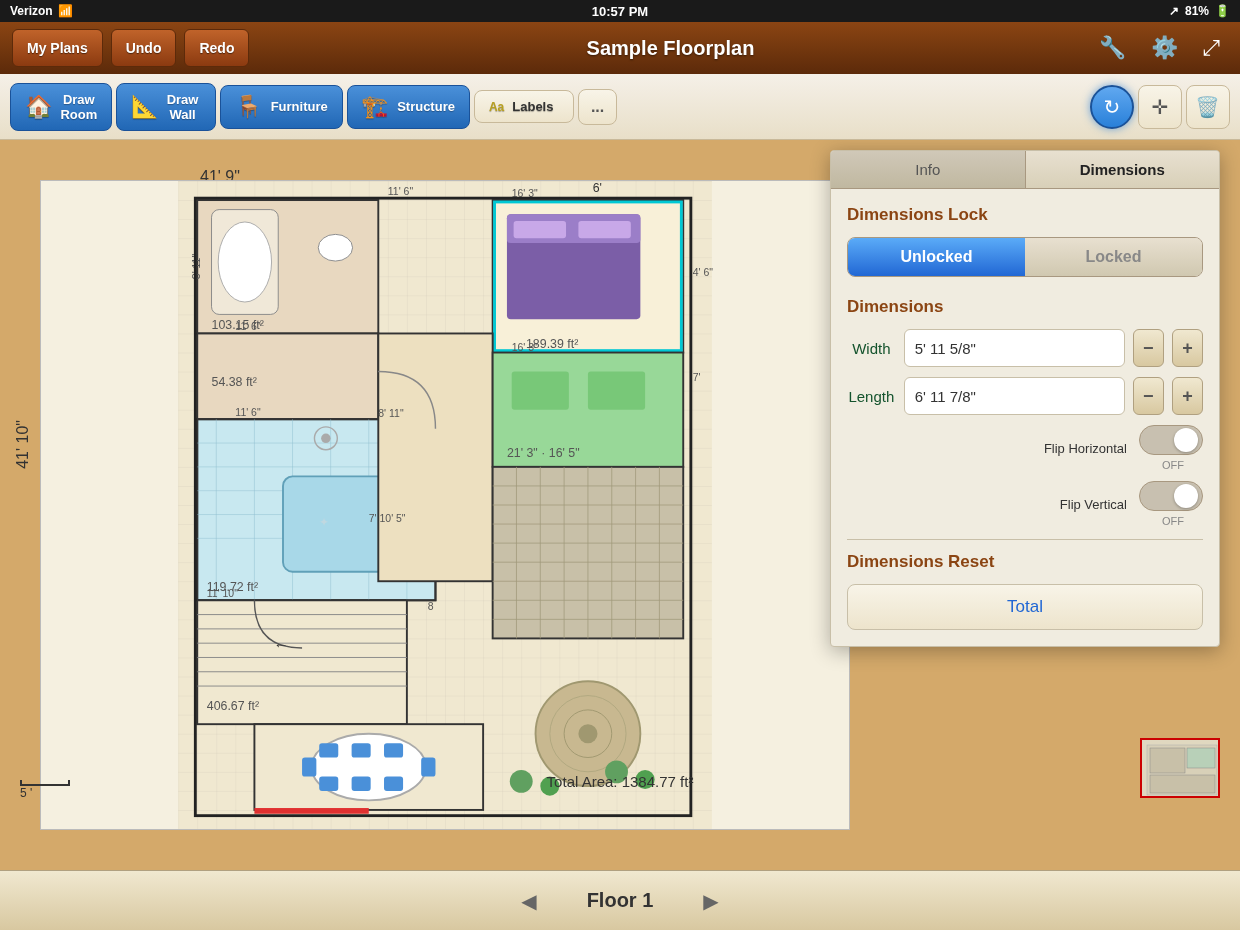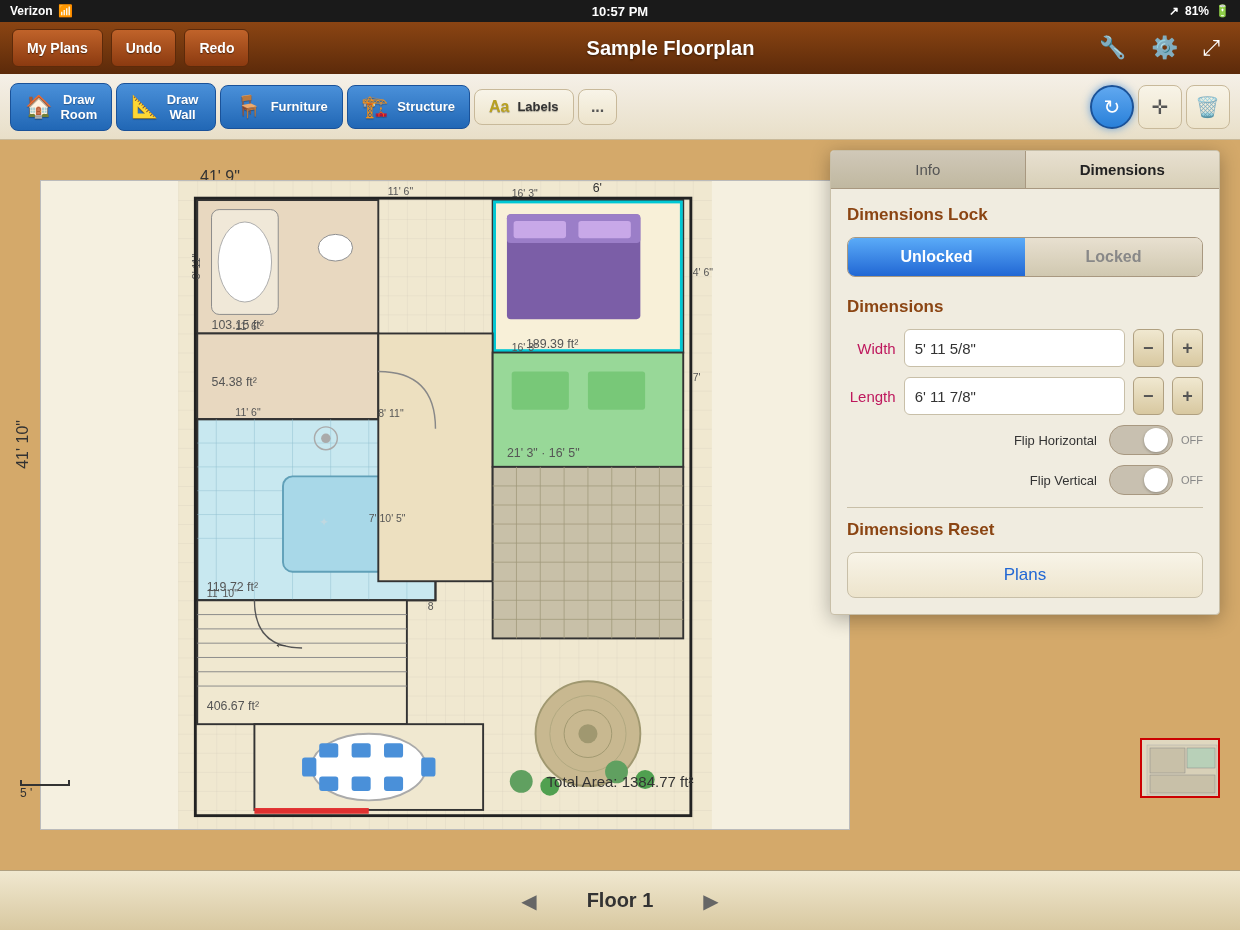--- a/index.html
+++ b/index.html
@@ -241,22 +241,22 @@
     .dim-row {
       display: flex;
       align-items: center;
       margin-bottom: 10px;
       gap: 8px;
     }
     .dim-label {
       width: 60px;
       font-size: 15px;
       font-weight: 500;
-      color: #be185d;
-      text-align: right;
+      color: #14532d;
+      text-align: center;
     }
     .dim-input {
       flex: 1;
       height: 38px;
       border: 1px solid #c8bfa8;
       border-radius: 6px;
       background: white;
       padding: 0 10px;
       font-size: 15px;
       color: #333;
@@ -309,20 +309,21 @@
     }
     .toggle-off-label {
       font-size: 11px;
       color: #888;
       margin-left: 4px;
     }
     .toggle-container {
       display: flex;
       align-items: center;
       gap: 4px;
+      flex-direction: column;
     }
 
     .divider {
       height: 1px;
       background: #c8bfa8;
       margin: 12px 0;
     }
 
     .reset-btn {
       width: 100%;
@@ -481,21 +482,21 @@
   </button>
   <button class="tool-btn">
     <span class="tool-icon">🪑</span>
     <span>Furniture</span>
   </button>
   <button class="tool-btn">
     <span class="tool-icon">🏗️</span>
     <span>Structure</span>
   </button>
   <button class="tool-btn tool-btn-labels">
-    <span class="tool-icon" style="font-size:16px; color:#b8a020;">Aa</span>
+    <span class="tool-icon" style="font-size:12px; color:#b8a020;">Aa</span>
     <span>Labels</span>
   </button>
   <button class="tool-btn-more">...</button>
   <div class="spacer"></div>
   <div class="tool-icon-circle active">↻</div>
   <div class="tool-icon-square">✛</div>
   <div class="tool-icon-square">🗑️</div>
 </div>
 
 <div id="main-area" style="height: 730px;">
@@ -705,21 +706,21 @@
             <div class="toggle-knob"></div>
           </div>
           <span class="toggle-off-label">OFF</span>
         </div>
       </div>
 
       <div class="divider"></div>
 
       
       <div class="section-title">Dimensions Reset</div>
-      <button class="reset-btn">Plans</button>
+      <button class="reset-btn">Total</button>
 
     </div>
   </div>
 
   <div id="minimap">
     <svg width="80" height="60" viewBox="0 0 80 60">
       <rect width="80" height="60" fill="#e0d8c0"></rect>
       <rect x="5" y="5" width="70" height="50" fill="#d8d0b8" stroke="#aaa" stroke-width="0.5"></rect>
       <rect x="8" y="8" width="35" height="25" fill="#c8c0a8" stroke="#888" stroke-width="0.5"></rect>
       <rect x="45" y="8" width="28" height="20" fill="#b8d0b8" stroke="#888" stroke-width="0.5"></rect>

